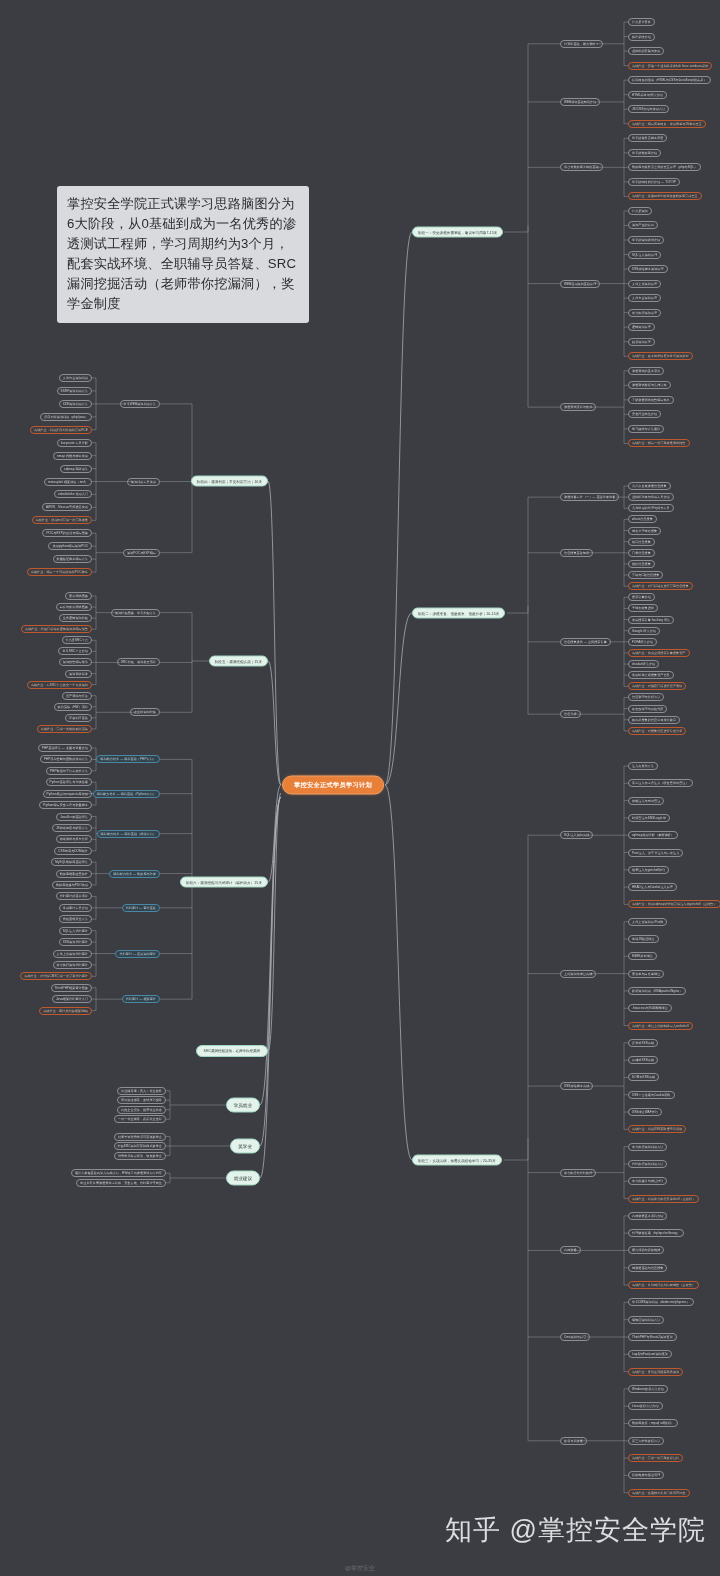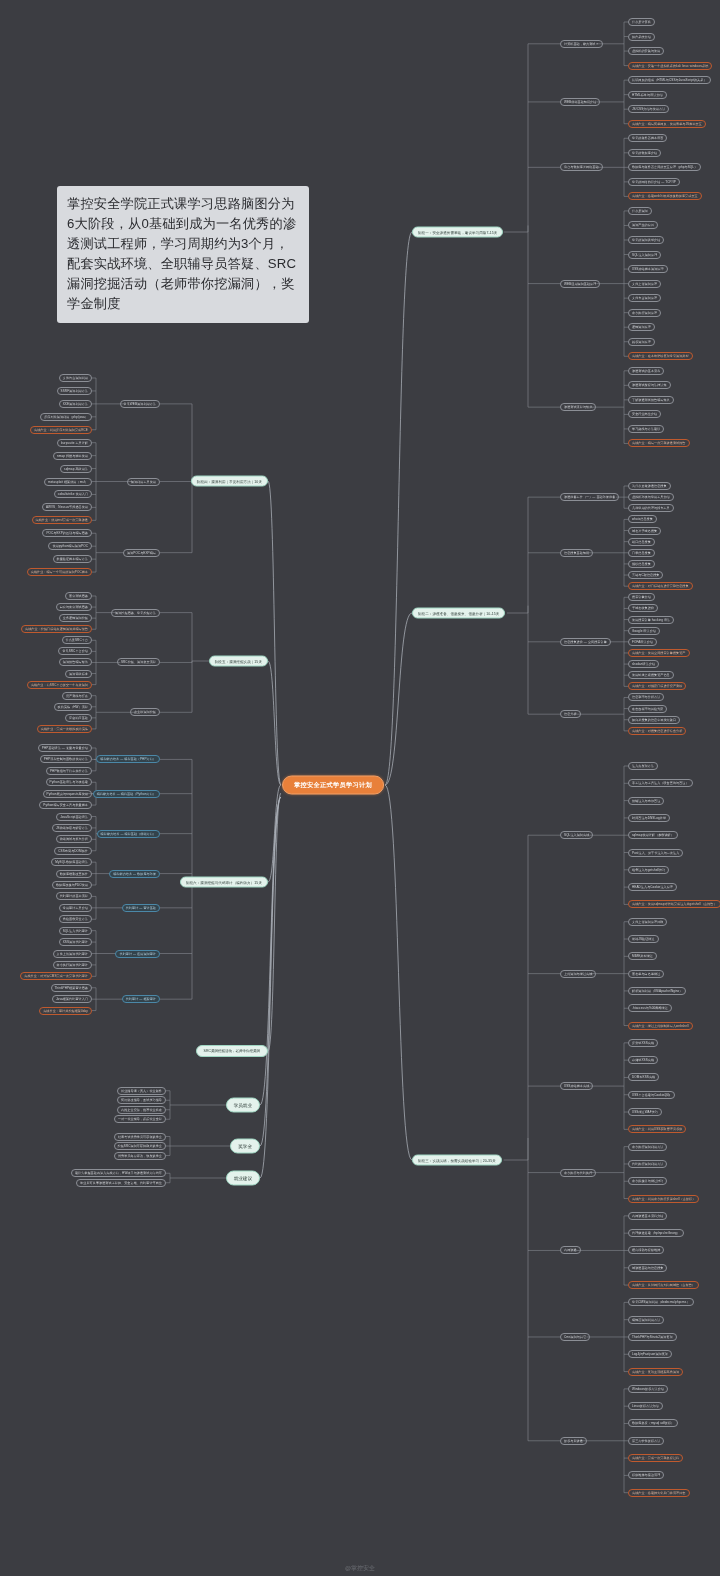--- a/index.html
+++ b/index.html
@@ -576,14 +576,15 @@
       <div class="node leaf" style="top: 1119.25px; right: 554px;">一对一就业辅导，跟踪就业全程</div>
       <div class="node service" style="top: 1146px; right: 460px;">奖学金</div>
       <div class="node leaf" style="top: 1136.5px; right: 554px;">结课考试优秀学员可获得奖学金</div>
       <div class="node leaf" style="top: 1146px; right: 554px;">挖掘SRC漏洞可获得额外奖学金</div>
       <div class="node leaf" style="top: 1155.5px; right: 554px;">优秀学员每月评选，颁发奖学金</div>
       <div class="node service" style="top: 1178px; right: 460px;">就业建议</div>
       <div class="node leaf" style="top: 1173.25px; right: 554px;">建议先掌握基础再深入实战方向，HW项目与渗透测试方向均可</div>
       <div class="node leaf" style="top: 1182.75px; right: 554px;">毕业后可从事渗透测试工程师、安全运维、代码审计等岗位</div>
     </div>
 
+  <div class="watermark">知乎 @掌控安全学院</div>
   <div class="wm-bottom">@掌控安全</div>
 </div>
 
 </body></html>

